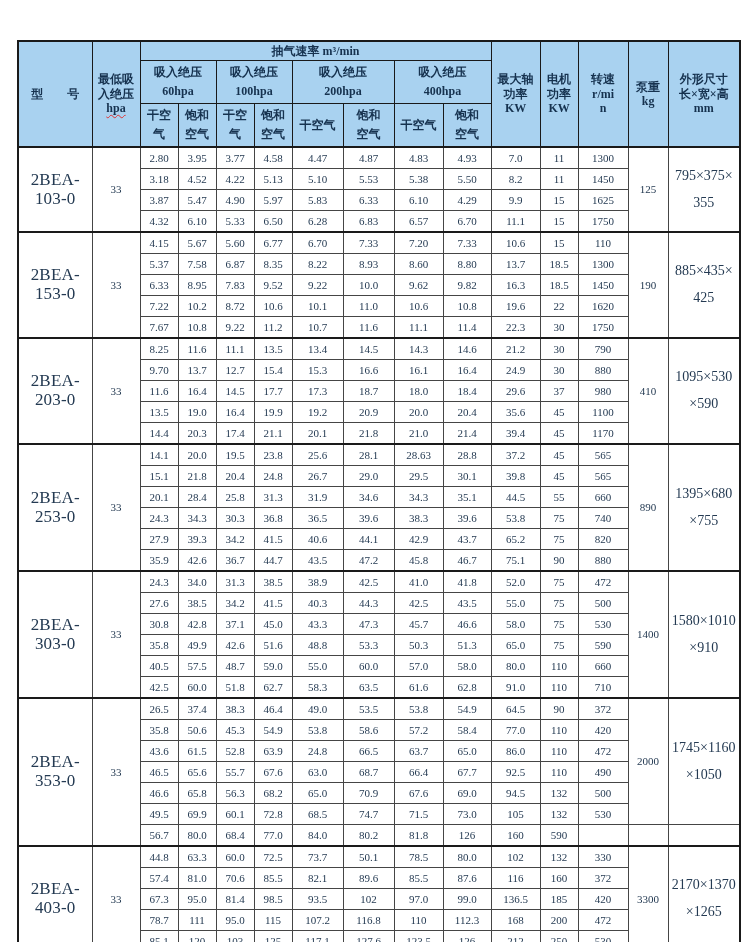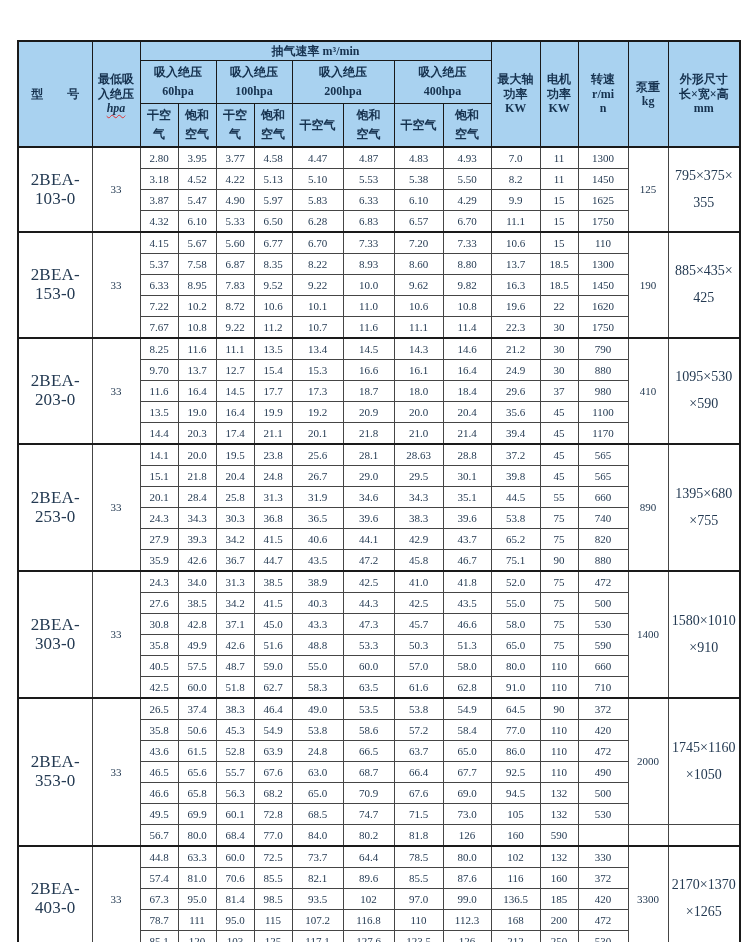--- a/index.html
+++ b/index.html
@@ -47,21 +47,20 @@
     height:20px;
     line-height:1.1;
   }
   tbody td.model{font-size:17px;letter-spacing:.2px;}
   tbody td.dims{font-size:14px;line-height:1.9;}
   tbody tr.group-start td{border-top:2px solid var(--frame);}
   .hpa-unit{
     display:inline-block;
     text-decoration:underline wavy var(--red) 1px;
     text-underline-offset:2px;
-    font-style:italic;
   }
 </style>
 </head>
 <body>
 
 <div class="page">
   <table class="spec">
     <colgroup>
       <col style="width:74px">
         <col style="width:48px">
@@ -591,21 +590,21 @@
           <td class="dims"></td>
         </tr>
         <tr class="group-start">
           <td class="model" rowspan="5">2BEA-403-0</td>
           <td rowspan="5">33</td>
           <td class="num">44.8</td>
           <td class="num">63.3</td>
           <td class="num">60.0</td>
           <td class="num">72.5</td>
           <td class="num">73.7</td>
-          <td class="num">64.4</td>
+          <td class="num">50.1</td>
           <td class="num">78.5</td>
           <td class="num">80.0</td>
           <td class="num">102</td>
           <td class="num">132</td>
           <td class="num">330</td>
           <td rowspan="5">3300</td>
           <td class="dims" rowspan="5">2170×1370
 ×1265</td>
         </tr>
         <tr>

